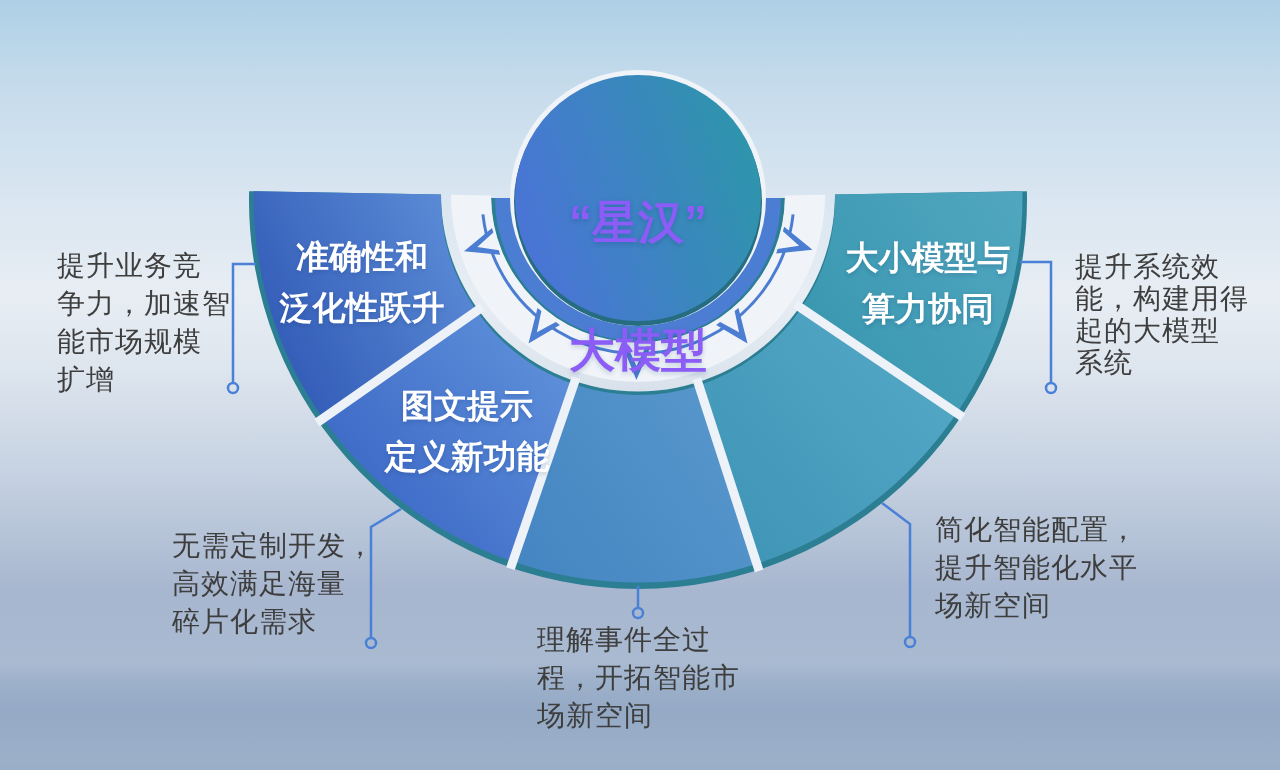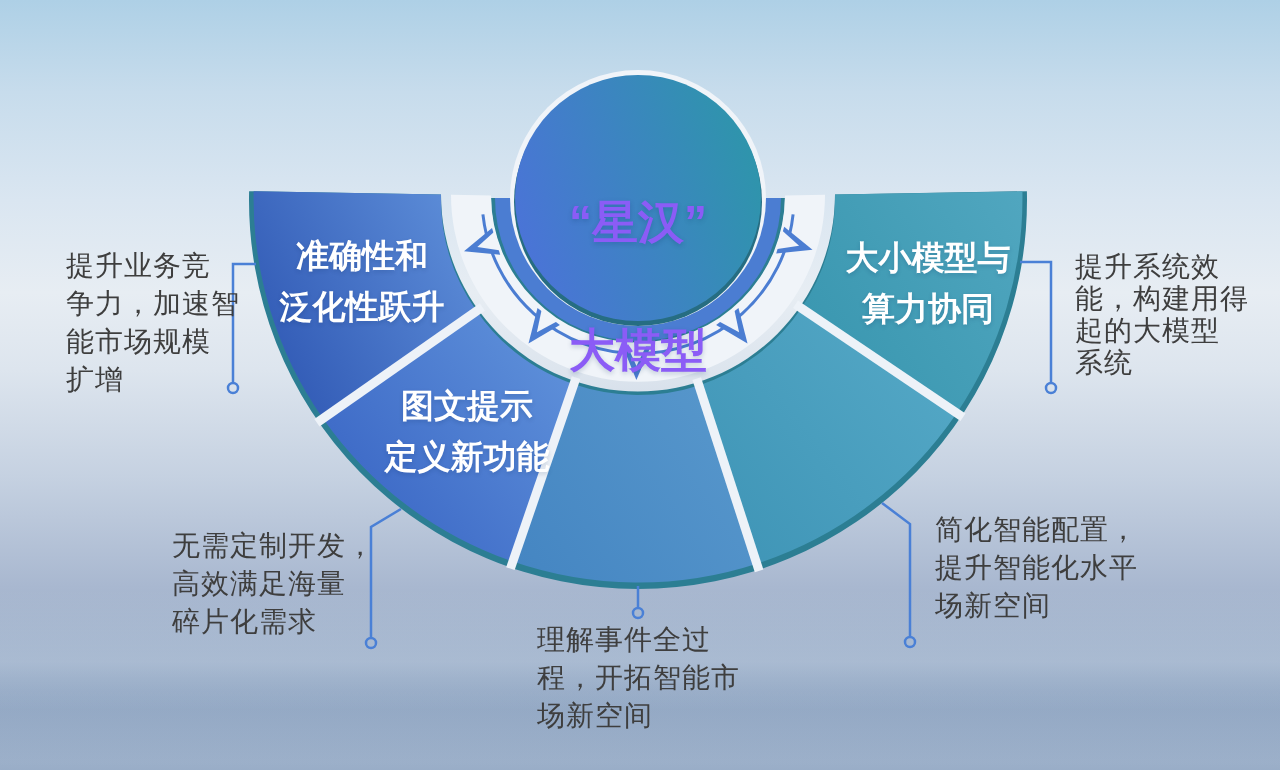--- a/index.html
+++ b/index.html
@@ -18,30 +18,30 @@
   .center-title{
     position:absolute;left:478px;top:126px;width:320px;text-align:center;
     font-size:46px;font-weight:bold;color:#8b5cf6;line-height:64px;white-space:pre-line;
     text-shadow:0 2px 5px rgba(10,50,90,.22);
   }
   .seg-label{
     position:absolute;width:300px;text-align:center;font-size:33px;font-weight:bold;
     color:#ffffff;line-height:51px;white-space:pre-line;
     text-shadow:0 2px 4px rgba(10,40,90,.18);
   }
-  #seg-label-1{left:212px;top:231px;font-family:Liberation Serif, serif;}
+  #seg-label-1{left:212px;top:231px;}
   #seg-label-2{left:317px;top:380px;}
   #seg-label-3{left:502px;top:436px;}
   #seg-label-4{left:676px;top:382px;}
   #seg-label-5{left:778px;top:232px;}
   .ann{
     position:absolute;font-size:28px;line-height:38px;color:#3e3e3e;
     white-space:pre-line;letter-spacing:1px;
   }
-  #ann-left{left:66px;top:247px;}
+  #ann-left{left:57px;top:247px;}
   #ann-bl{left:172px;top:527px;}
   #ann-bm{left:537px;top:621px;}
   #ann-br{left:935px;top:511px;}
   #ann-right{left:1075px;top:251px;line-height:32px;}
 </style>
 </head>
 <body>
 
 <div id="stage">
   <div class="haze" id="haze1"></div>

